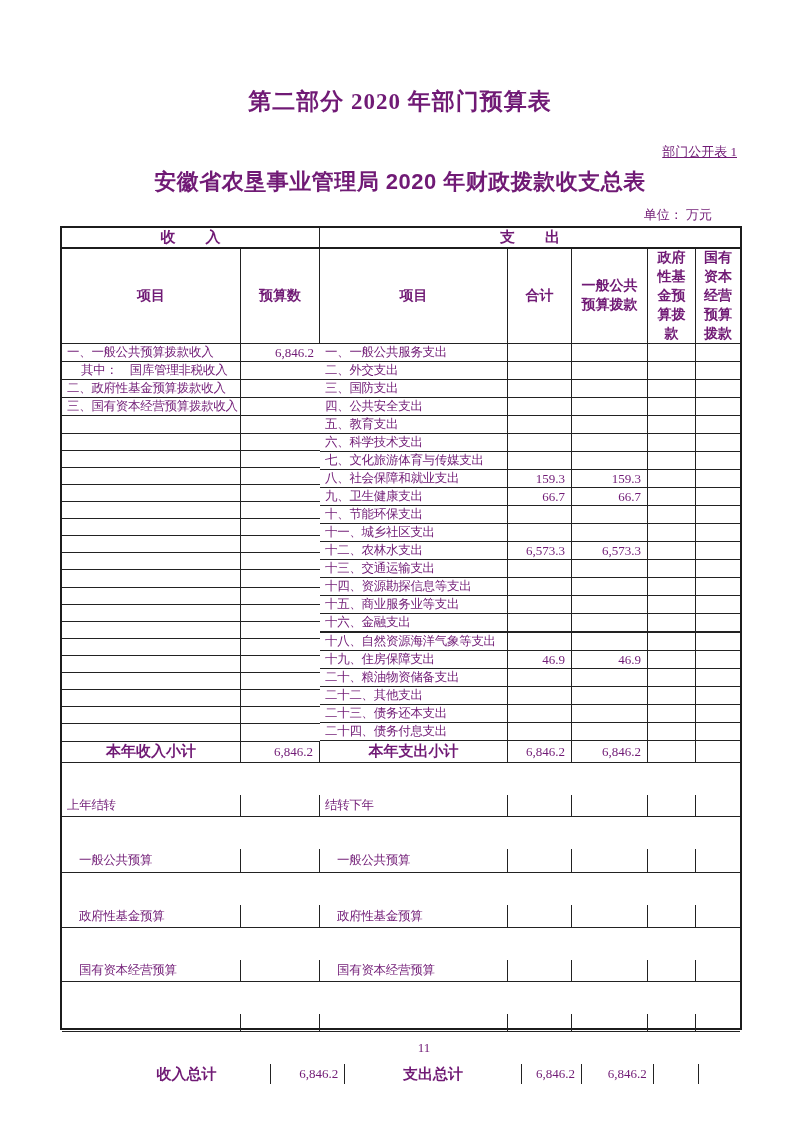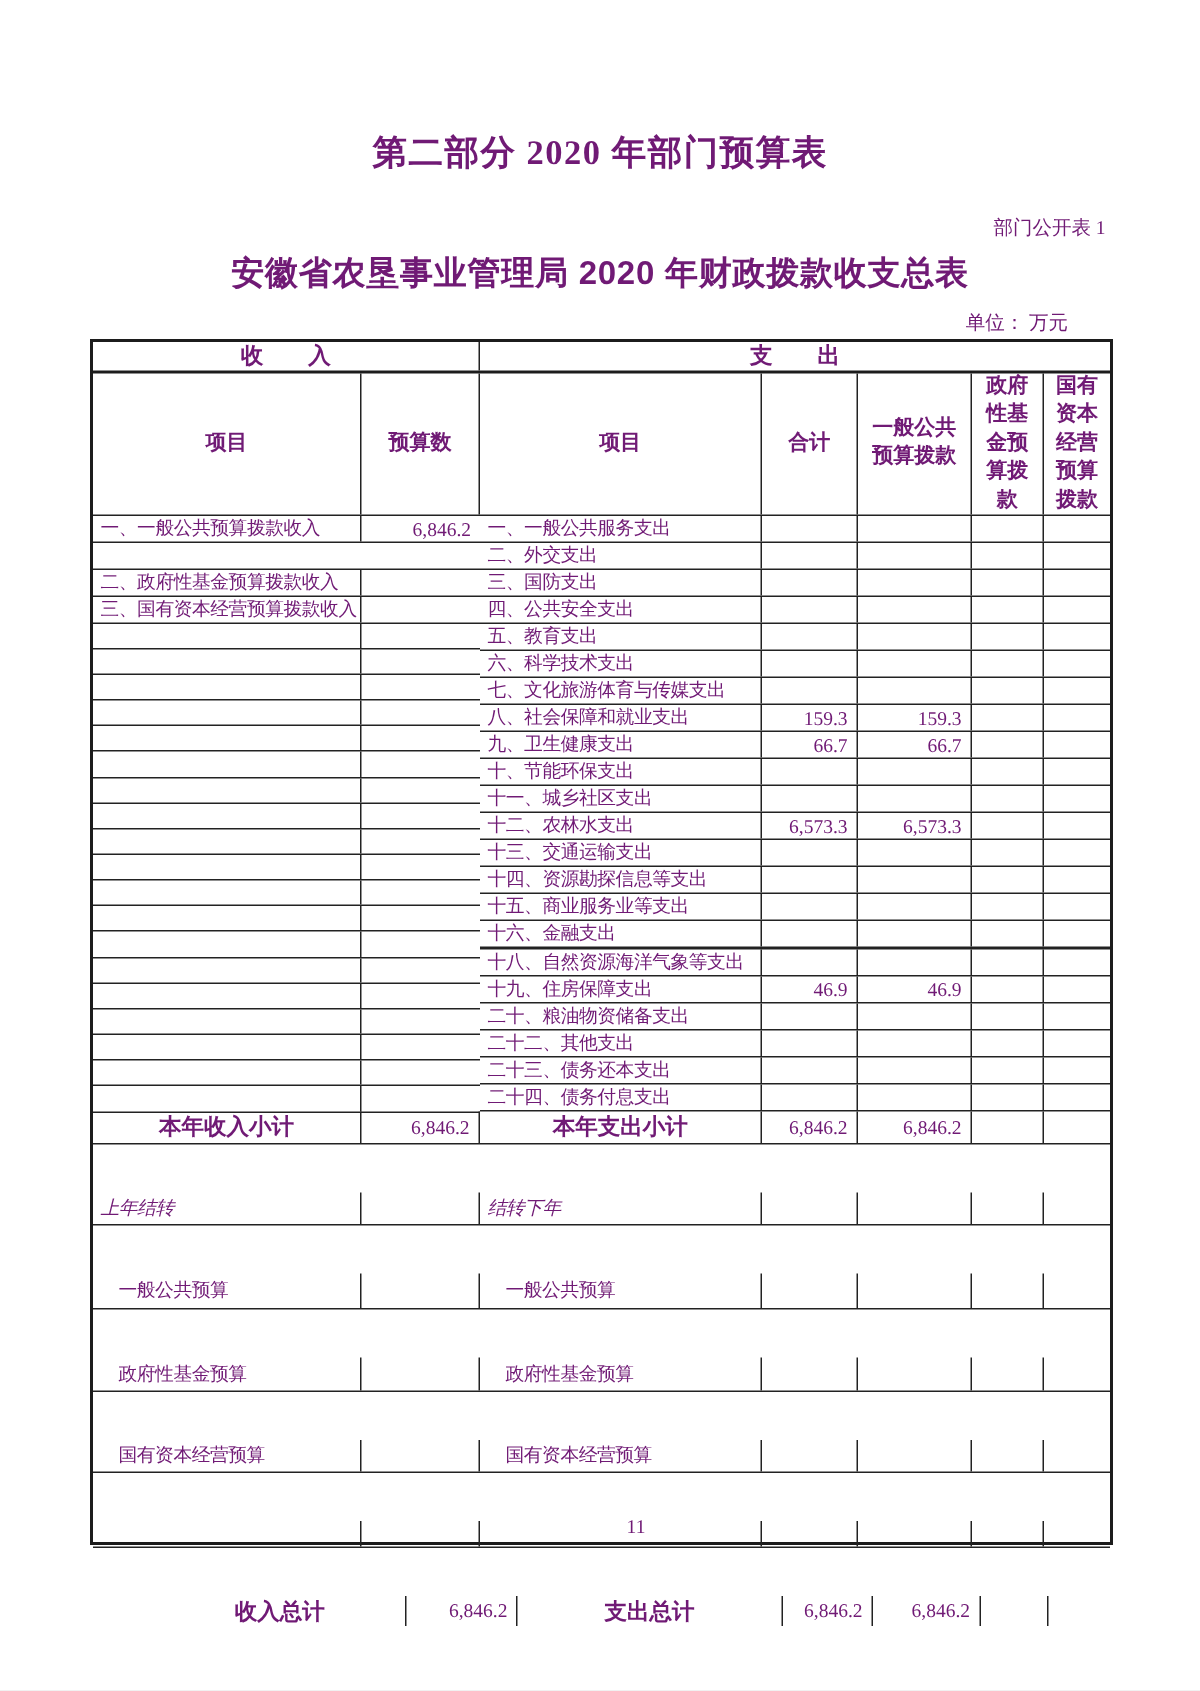--- a/index.html
+++ b/index.html
@@ -7,29 +7,29 @@
   .page {
     position:relative; width:800px; height:1127px; margin:0 auto;
     background:#ffffff; color:#701a75;
     font-family:"Liberation Serif","DejaVu Serif",serif;
     overflow:hidden;
   }
   .section-title {
     position:absolute; top:86px; left:0; right:0; text-align:center;
     font-size:23px; font-weight:bold; letter-spacing:1px;
   }
-  .table-label { position:absolute; top:143px; right:63px; font-size:13px; }
+  .table-label { position:absolute; top:143px; right:63px; font-size:13px;text-decoration:underline; }
   .main-title {
     position:absolute; top:167px; left:0; right:0; text-align:center;
     font-size:22px; font-weight:bold;
     font-family:"Liberation Sans","DejaVu Sans",sans-serif;
     letter-spacing:0.5px;
   }
   .unit-note { position:absolute; top:206px; right:88px; font-size:13px; }
-  .page-number { position:absolute; top:1010px; left:0; right:0; text-align:center; font-size:13px;padding-left:48px; }
+  .page-number { position:absolute; top:1040px; left:0; right:0; text-align:center; font-size:13px;padding-left:48px; }
 
   .btable {
     position:absolute; left:60px; top:226px; width:682px; height:804px;
     border:2px solid #1c1c1c; display:flex; flex-direction:column;
     background:#fff;
   }
   .hrow1 { height:24px; display:flex; border-bottom:2px solid #1c1c1c; }
   .h1cell {
     display:flex; align-items:center; justify-content:center;
     font-weight:bold; font-size:15px; border-right:1px solid #222;
@@ -95,20 +95,21 @@
       <div class="hcell w-cap">国有资本经营预算拨款</div>
     </div>
 
     <div class="tbody">
       <div class="income-body" id="income-body">
           <div class="trow">
             <div class="cell w-iitem item">一、一般公共预算拨款收入</div>
             <div class="cell w-ival num">6,846.2</div>
           </div>
           <div class="trow">
+            <div class="cell w-iitem item sub">其中：　国库管理非税收入</div>
             <div class="cell w-ival num"></div>
           </div>
           <div class="trow">
             <div class="cell w-iitem item">二、政府性基金预算拨款收入</div>
             <div class="cell w-ival num"></div>
           </div>
           <div class="trow">
             <div class="cell w-iitem item">三、国有资本经营预算拨款收入</div>
             <div class="cell w-ival num"></div>
           </div>
@@ -356,21 +357,21 @@
     <div class="bottom-section" id="bottom-section">
         <div class="brow" style="height: 22px;">
           <div class="cell w-iitem bold-center">本年收入小计</div>
           <div class="cell w-ival num">6,846.2</div>
           <div class="cell w-eitem bold-center">本年支出小计</div>
           <div class="cell w-tot num">6,846.2</div>
           <div class="cell w-gen num">6,846.2</div>
           <div class="cell w-fund"></div>
           <div class="cell w-cap"></div>
         </div>
-        <div class="brow" style="height: 22px; font-style: italic;">
+        <div class="brow" style="height: 22px;">
           <div class="cell w-iitem item">上年结转</div>
           <div class="cell w-ival"></div>
           <div class="cell w-eitem item">结转下年</div>
           <div class="cell w-tot"></div>
           <div class="cell w-gen"></div>
           <div class="cell w-fund"></div>
           <div class="cell w-cap"></div>
         </div>
         <div class="brow" style="height: 24px;">
           <div class="cell w-iitem item indent">一般公共预算</div>

